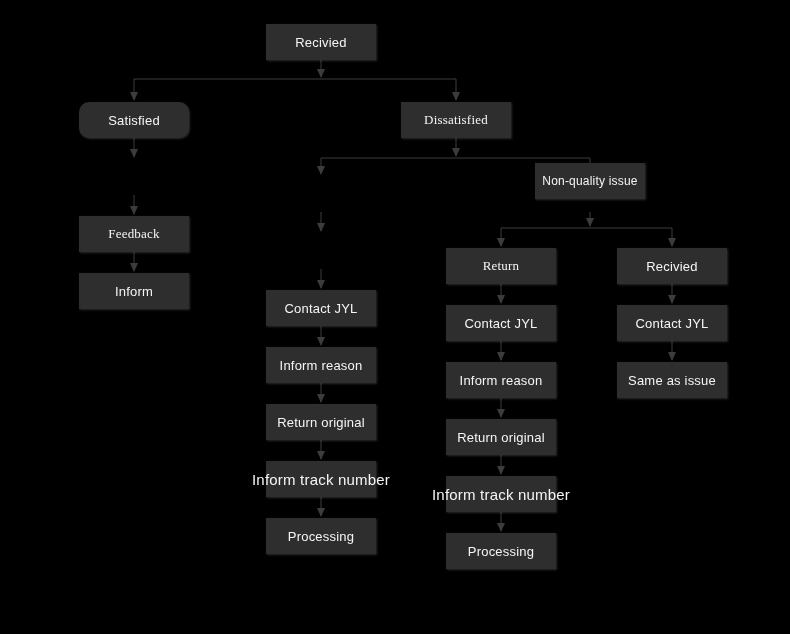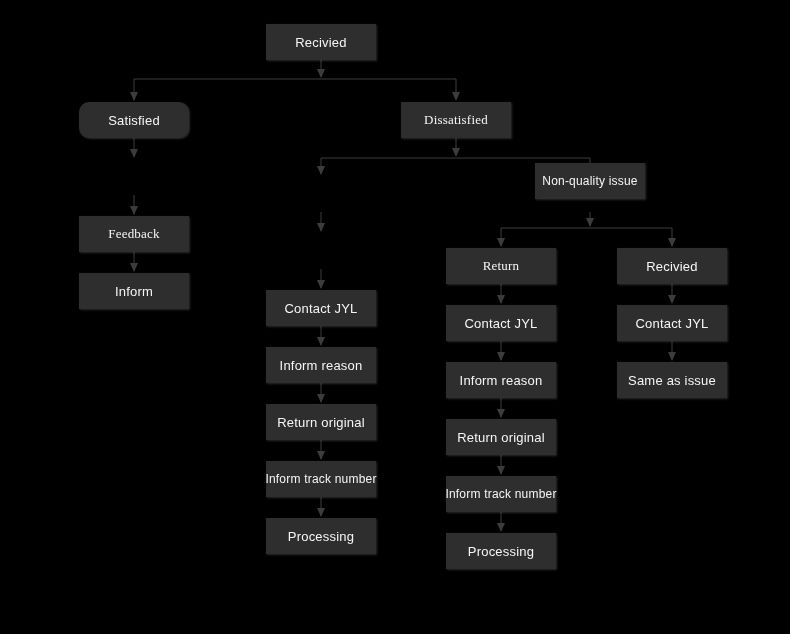--- a/index.html
+++ b/index.html
@@ -25,21 +25,21 @@
     color: #f5f5f5;
     display: flex;
     align-items: center;
     justify-content: center;
     text-align: center;
     font-size: 13px;
     letter-spacing: 0.2px;
     box-shadow: 1px 1px 2px rgba(120,120,120,0.35);
     white-space: nowrap;
   }
-  .node.small { font-size: 12px; }
+  .node.small { font-size: 15px; }
   .node.mid   { font-size: 12px; }
 </style>
 </head>
 <body>
 
 <div class="canvas">
 
   <svg class="connectors" viewBox="0 0 790 634" xmlns="http://www.w3.org/2000/svg">
     <defs>
       <marker id="ah" markerWidth="9" markerHeight="8" refX="8" refY="4" orient="auto" markerUnits="userSpaceOnUse">

